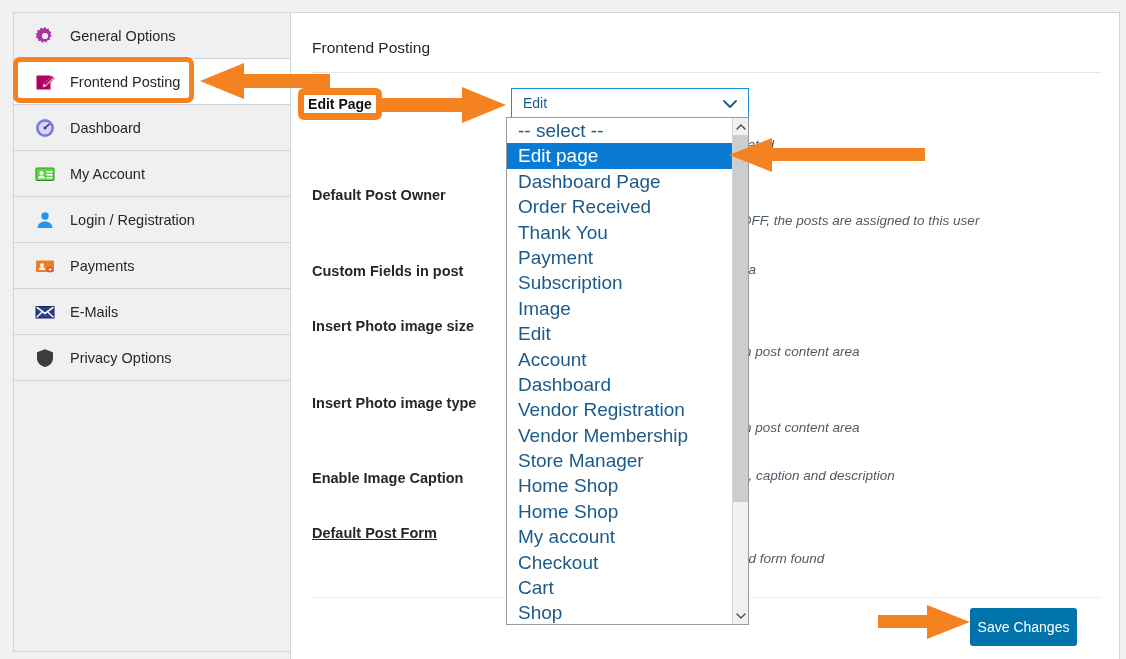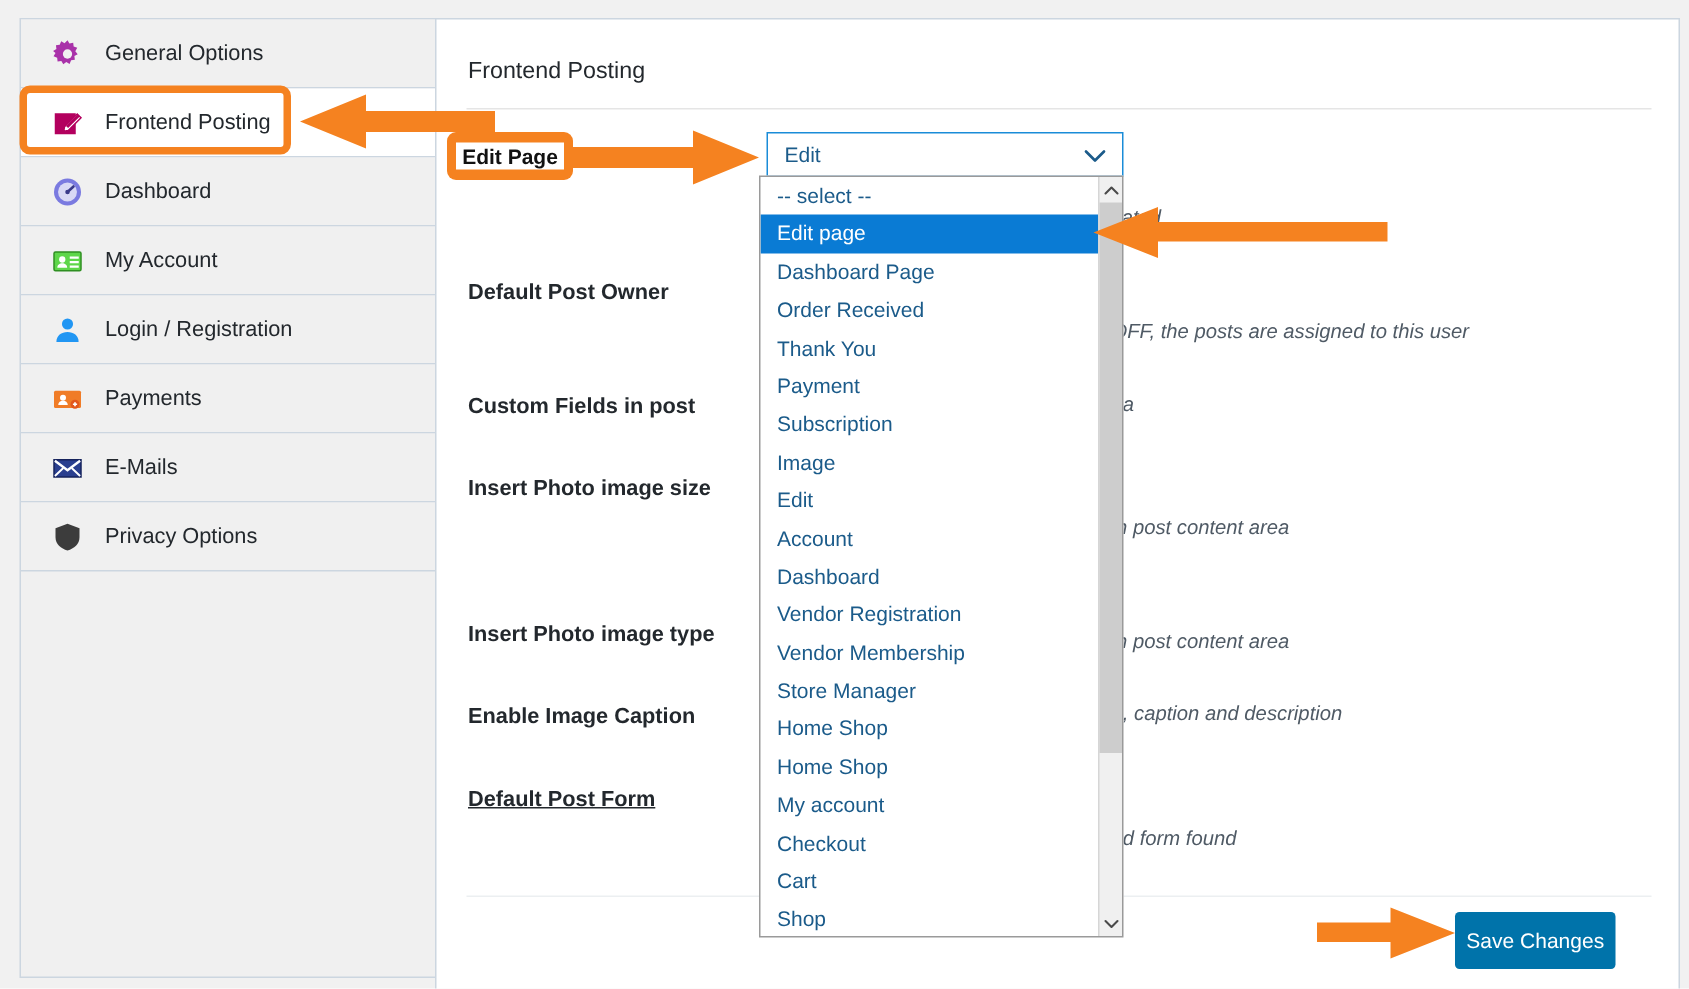--- a/index.html
+++ b/index.html
@@ -170,21 +170,21 @@
   #dd-list {
     position: absolute;
     left: 0;
     top: 0;
     width: 226px;
   }
   .dd-opt {
     height: 25.4px;
     line-height: 25.4px;
     padding-left: 11px;
-    font-size: 14px;
+    font-size: 19px;
     color: #1b5b8a;
     white-space: nowrap;
     box-sizing: border-box;
   }
   .dd-opt.selected {
     background: #0a7bd4;
     color: #ffffff;
   }
 
   
@@ -336,21 +336,21 @@
 <div id="fp-highlight"></div>
 
 <div id="content">
   <div id="page-title">Frontend Posting</div>
   <div id="title-divider"></div>
   <div id="bottom-divider"></div>
   <button id="save-btn">Save Changes</button>
 <div class="form-label" style="top: 174px;">Default Post Owner</div>
     <div class="form-label" style="top: 250px;">Custom Fields in post</div>
     <div class="form-label" style="top: 305px;">Insert Photo image size</div>
-    <div class="form-label" style="top: 402px;">Insert Photo image type</div>
+    <div class="form-label" style="top: 382px;">Insert Photo image type</div>
     <div class="form-label" style="top: 457px;">Enable Image Caption</div>
     <div class="form-label" style="top: 512px; text-decoration: underline;">Default Post Form</div>
     <div class="hint" style="left: 450px; top: 124px;">cated</div>
     <div class="hint" style="left: 450px; top: 200px;">OFF, the posts are assigned to this user</div>
     <div class="hint" style="left: 450px; top: 249px;">ea</div>
     <div class="hint" style="left: 450px; top: 331px;">in post content area</div>
     <div class="hint" style="left: 450px; top: 407px;">in post content area</div>
     <div class="hint" style="left: 450px; top: 455px;">e, caption and description</div>
     <div class="hint" style="left: 450px; top: 538px;">ed form found</div>
   </div>

